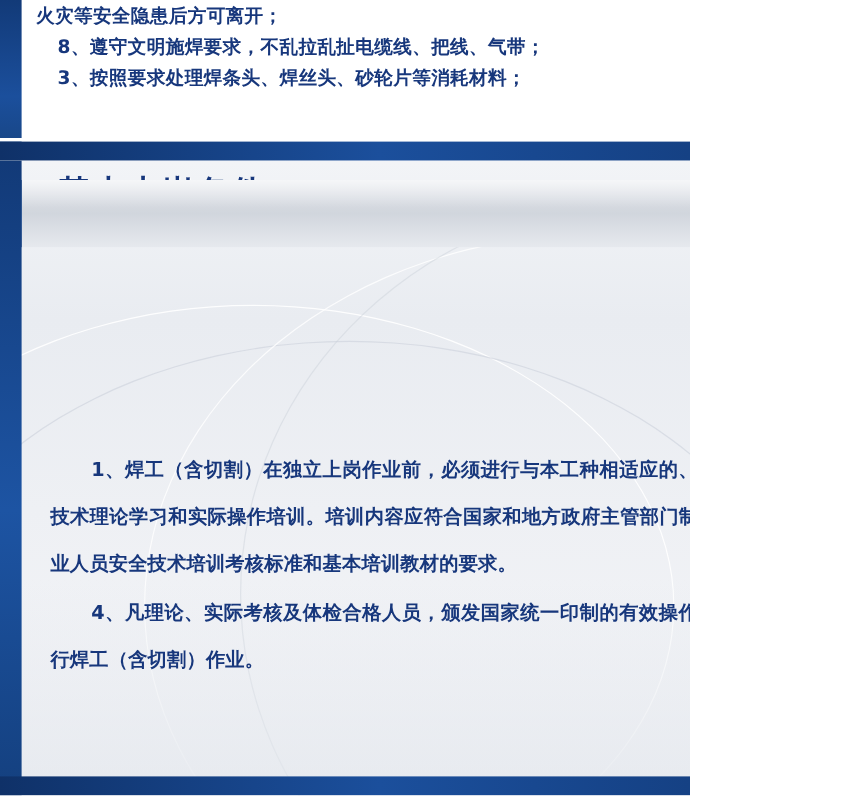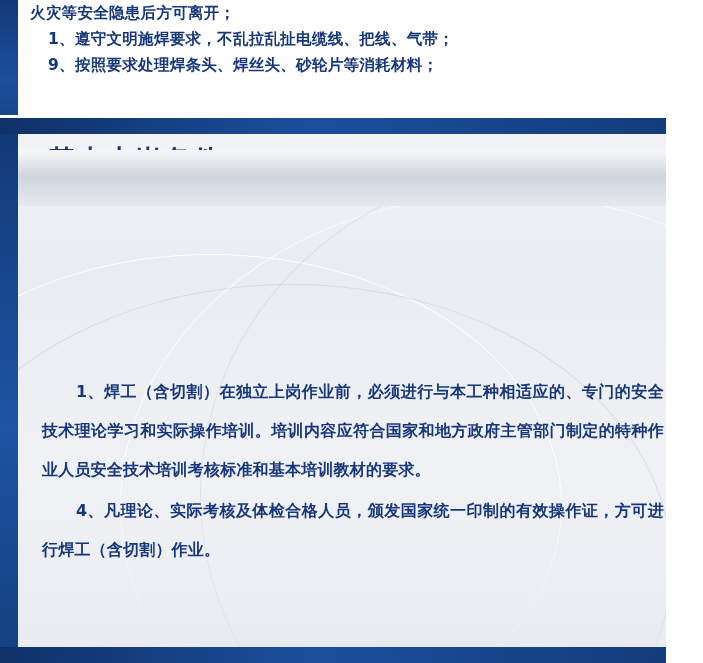--- a/index.html
+++ b/index.html
@@ -9,21 +9,21 @@
   body {
     width: 703px;
     height: 663px;
     font-family: "DejaVu Sans", "Liberation Sans", sans-serif;
     background: #ffffff;
     overflow: hidden;
   }
 
   .page {
     position: relative;
-    width: 666px;
+    width: 575px;
     height: 663px;
     overflow: hidden;
   }
 
   
   .slide-top {
     position: relative;
     width: 703px;
     height: 134px;
     background: #ffffff;
@@ -177,22 +177,22 @@
 </head>
 <body>
 
 <div class="page">
 
   <div class="slide-top">
     <div class="left-bar"></div>
 
     <div class="top-lines">
       <div class="top-line">火灾等安全隐患后方可离开；</div>
-      <div class="top-line indent">1、遵守文明施焊要求，不乱拉乱扯电缆线、把线、气带；</div>
-      <div class="top-line indent">9、按照要求处理焊条头、焊丝头、砂轮片等消耗材料；</div>
+      <div class="top-line indent">8、遵守文明施焊要求，不乱拉乱扯电缆线、把线、气带；</div>
+      <div class="top-line indent">3、按照要求处理焊条头、焊丝头、砂轮片等消耗材料；</div>
     </div>
 
     <div class="bottom-bar2"></div>
     <div class="bottom-bar"></div>
   </div>
 
   <div class="slide-main">
     <div class="swoosh sw1"></div>
     <div class="swoosh sw2"></div>
     <div class="swoosh sw3"></div>

